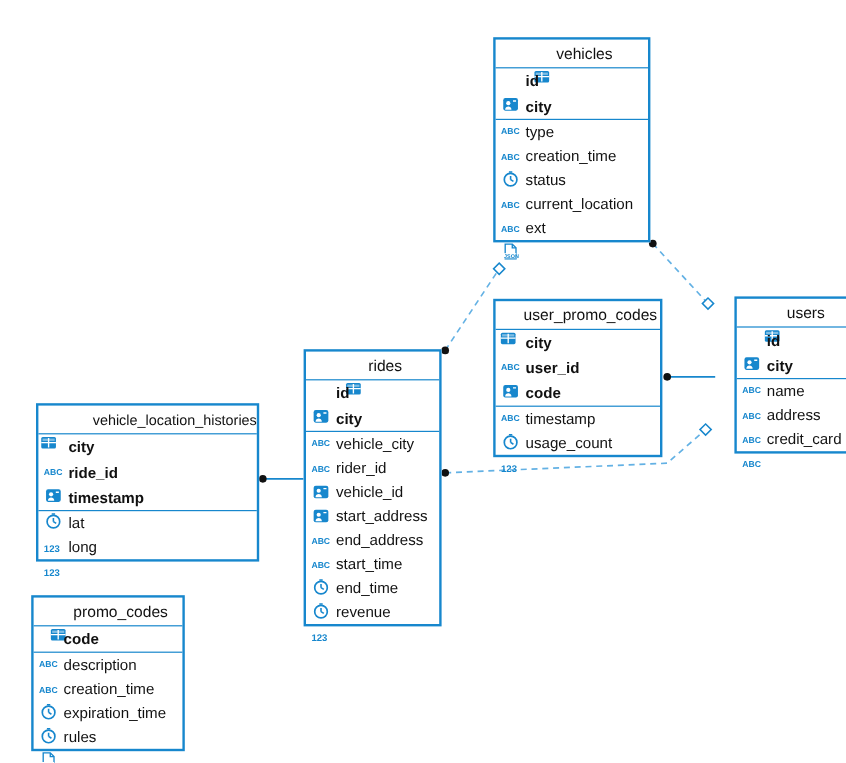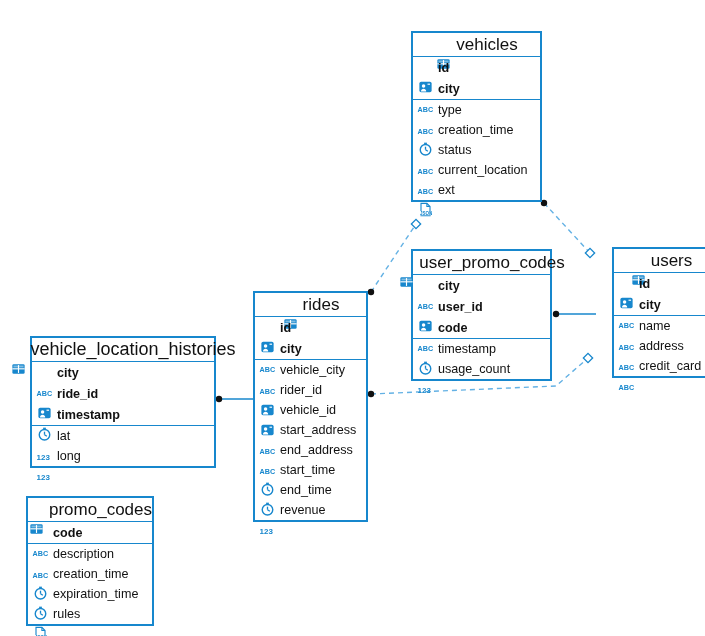--- a/index.html
+++ b/index.html
@@ -8,38 +8,38 @@
     background:#ffffff; color:#111111;
     font-family:"Liberation Sans", sans-serif;
   }
   #connectors { position:absolute; left:0; top:0; z-index:1; }
   .table {
     position:absolute; z-index:2; background:#ffffff;
     border:2px solid #1787cd; box-sizing:border-box;
   }
   .t-header {
     height:23px; display:flex; align-items:center; justify-content:center;
-    gap:4px; border-bottom:1px solid #1787cd; font-size:17px; white-space:nowrap;
+    gap:4px; border-bottom:1px solid #1787cd; font-size:13px; white-space:nowrap;
   }
   .t-keys { border-bottom:1px solid #1787cd; }
   .row {
     height:20px; display:flex; align-items:center; gap:4px;
     padding:0 4px; font-size:12.6px; white-space:nowrap;
   }
   .t-keys .row { height:21px; font-weight:bold; }
   .icon {
     width:17px; height:15px; flex:0 0 17px;
     display:inline-flex; align-items:center; justify-content:center;margin-top:39px;
   }
   #t-vehicles { left:411px; top:31px;  width:131px; }
   #t-upc      { left:411px; top:249px; width:141px; }
   #t-users    { left:612px; top:247px; width:98px;  }
   #t-rides    { left:253px; top:291px; width:115px; }
   #t-vlh      { left:30px;  top:336px; width:186px; }
-  #t-vlh .t-header { font-size:18px; gap:3px; }
+  #t-vlh .t-header { font-size:12px; gap:3px;justify-content:space-between; }
   #t-promo    { left:26px;  top:496px; width:128px; }
 </style>
 </head>
 <body>
 
 <svg id="connectors" width="705" height="636">
     <polyline points="371,292 416,224" fill="none" stroke="#63b1e4" stroke-width="1.4" stroke-dasharray="5 4"></polyline>
     <circle cx="371" cy="292" r="3.2" fill="#111111"></circle>
     <rect x="412.7" y="220.7" width="6.6" height="6.6" fill="#ffffff" stroke="#1787cd" stroke-width="1.3" transform="rotate(45 416 224)"></rect>
     <polyline points="544,203 590,253" fill="none" stroke="#63b1e4" stroke-width="1.4" stroke-dasharray="5 4"></polyline>

